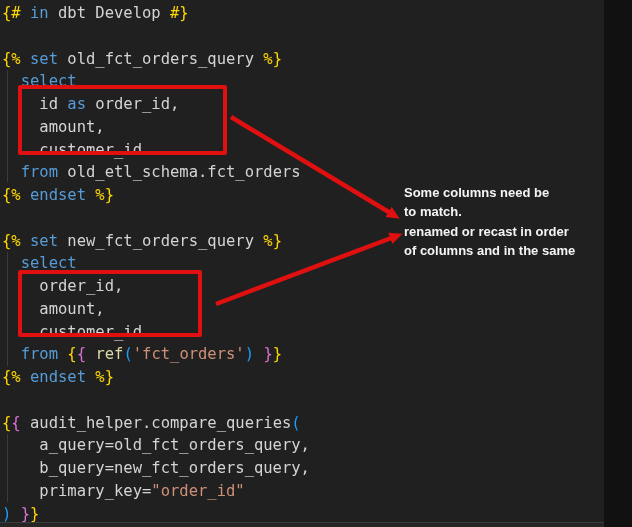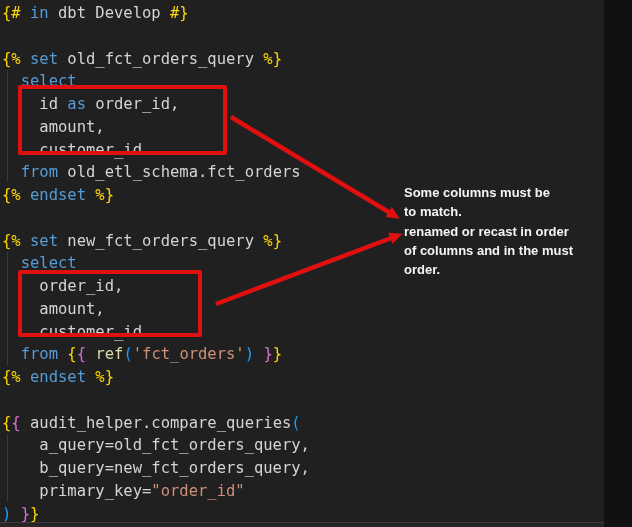--- a/index.html
+++ b/index.html
@@ -64,22 +64,21 @@
     <defs>
       <marker id="arrowhead" markerUnits="userSpaceOnUse" markerWidth="14" markerHeight="14" refX="4" refY="7" orient="auto">
         <path d="M0,1 L13,7 L0,13 Z" fill="#e01010"></path>
       </marker>
     </defs>
     <line x1="231" y1="117" x2="392" y2="214" stroke="#e01010" stroke-width="4.5" marker-end="url(#arrowhead)"></line>
     <line x1="216" y1="304" x2="394" y2="237" stroke="#e01010" stroke-width="4.5" marker-end="url(#arrowhead)"></line>
   </svg>
 
   <div class="note">
-      <div>Some columns must be</div>
+      <div>Some columns need be</div>
       <div>to match.</div>
       <div>renamed or recast in order</div>
-      <div>of columns and in the must</div>
-      <div>order.</div>
+      <div>of columns and in the same</div>
     </div>
 
   <div class="bottom-strip"></div>
 
 </div>
 
 </body></html>

